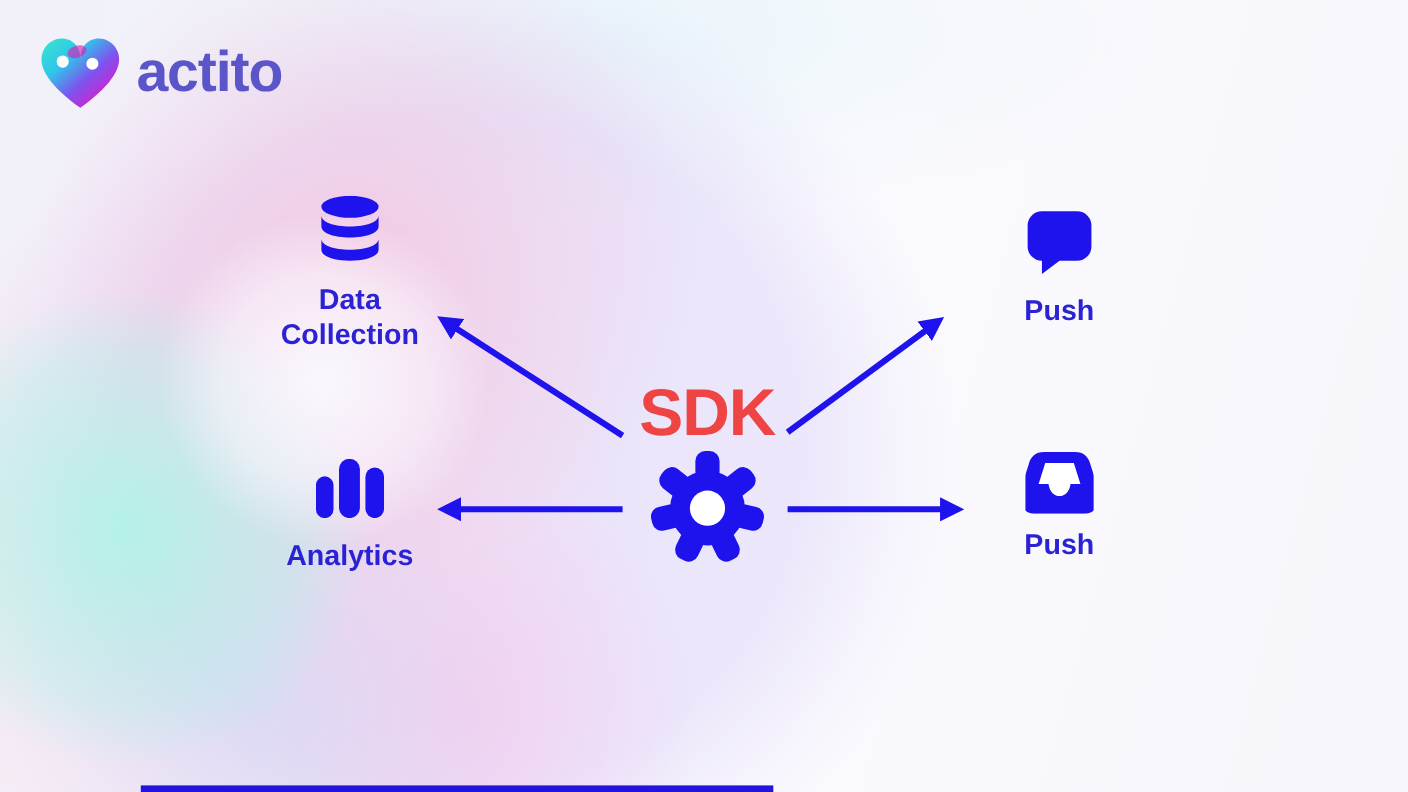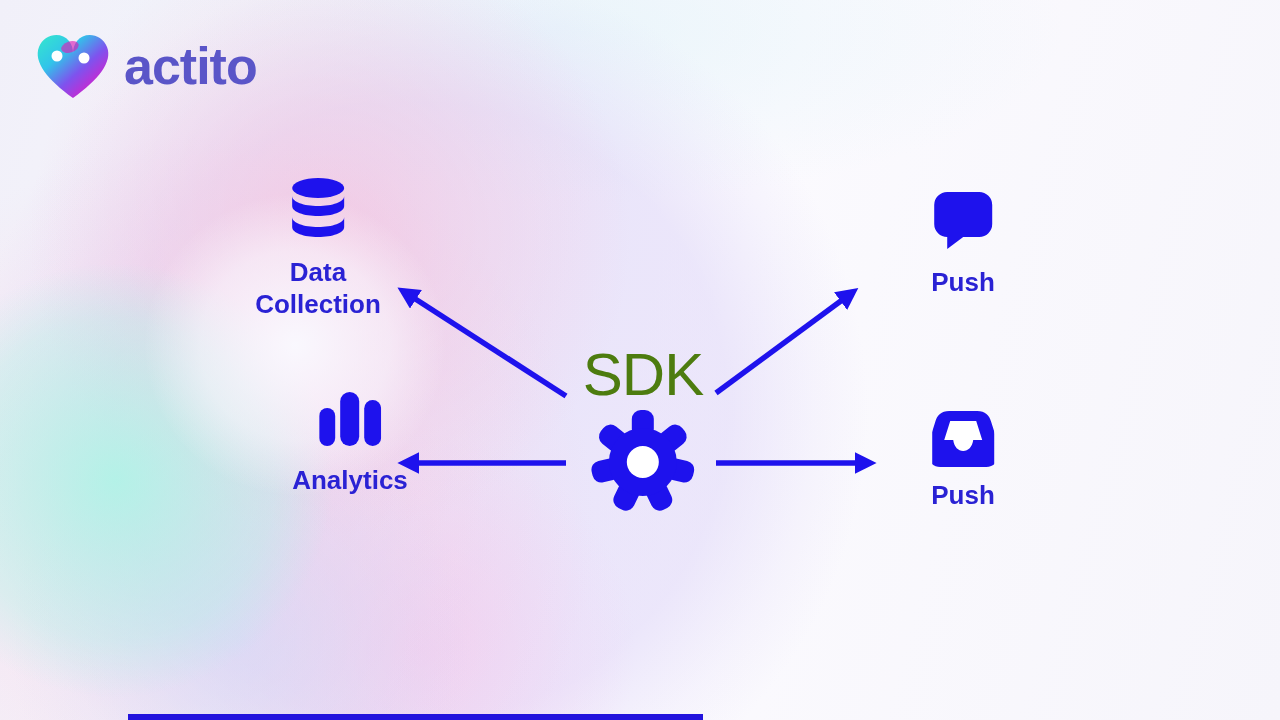--- a/index.html
+++ b/index.html
@@ -35,21 +35,21 @@
   .node .label{
     font-size:26px;font-weight:bold;color:#2a22d4;line-height:32px;letter-spacing:0;
   }
   .node .label span{display:block;}
   .mt14{margin-top:16px;} .mt18{margin-top:18px;} .mt12{margin-top:12px;}
   .center-node{
     position:absolute;left:643px;top:344px;transform:translateX(-50%);
     display:flex;flex-direction:column;align-items:center;
   }
   .sdk-title{
-    font-size:60px;font-weight:normal;letter-spacing:-1px;color:#4d7c0f;line-height:62px;text-align:center;
+    font-size:60px;font-weight:bold;letter-spacing:-1px;color:#ef4444;line-height:62px;text-align:center;
   }
   .gear{margin-top:4px;}
   .progress-bar{
     position:absolute;left:128px;bottom:0;width:575px;height:6px;background:#2213dd;
   }
 </style>
 </head>
 <body>
 
 <div class="canvas">
@@ -120,21 +120,21 @@
 
   <div class="node" style="left:963px;top:190px;">
     <svg width="62" height="60" viewBox="0 0 62 60">
       <path fill="#1e12ed" d="M15 2 h32 a13 13 0 0 1 13 13 v19 a13 13 0 0 1 -13 13 h-16 l-16 12 v-12 a13 13 0 0 1 -13 -13 v-19 a13 13 0 0 1 13 -13 z"></path>
     </svg>
     <div class="label mt14">
       <span>Push</span>
     </div>
   </div>
 
-  <div class="node" style="left:318px;top:392px;margin-left:32px;">
+  <div class="node" style="left:318px;top:417px;">
     <svg width="62" height="54" viewBox="0 0 62 54">
       <g fill="#1e12ed">
         <rect x="0" y="16" width="16" height="38" rx="8"></rect>
         <rect x="21" y="0" width="19" height="54" rx="9.5"></rect>
         <rect x="45" y="8" width="17" height="46" rx="8.5"></rect>
       </g>
     </svg>
     <div class="label mt18">
       <span>Analytics</span>
     </div>

